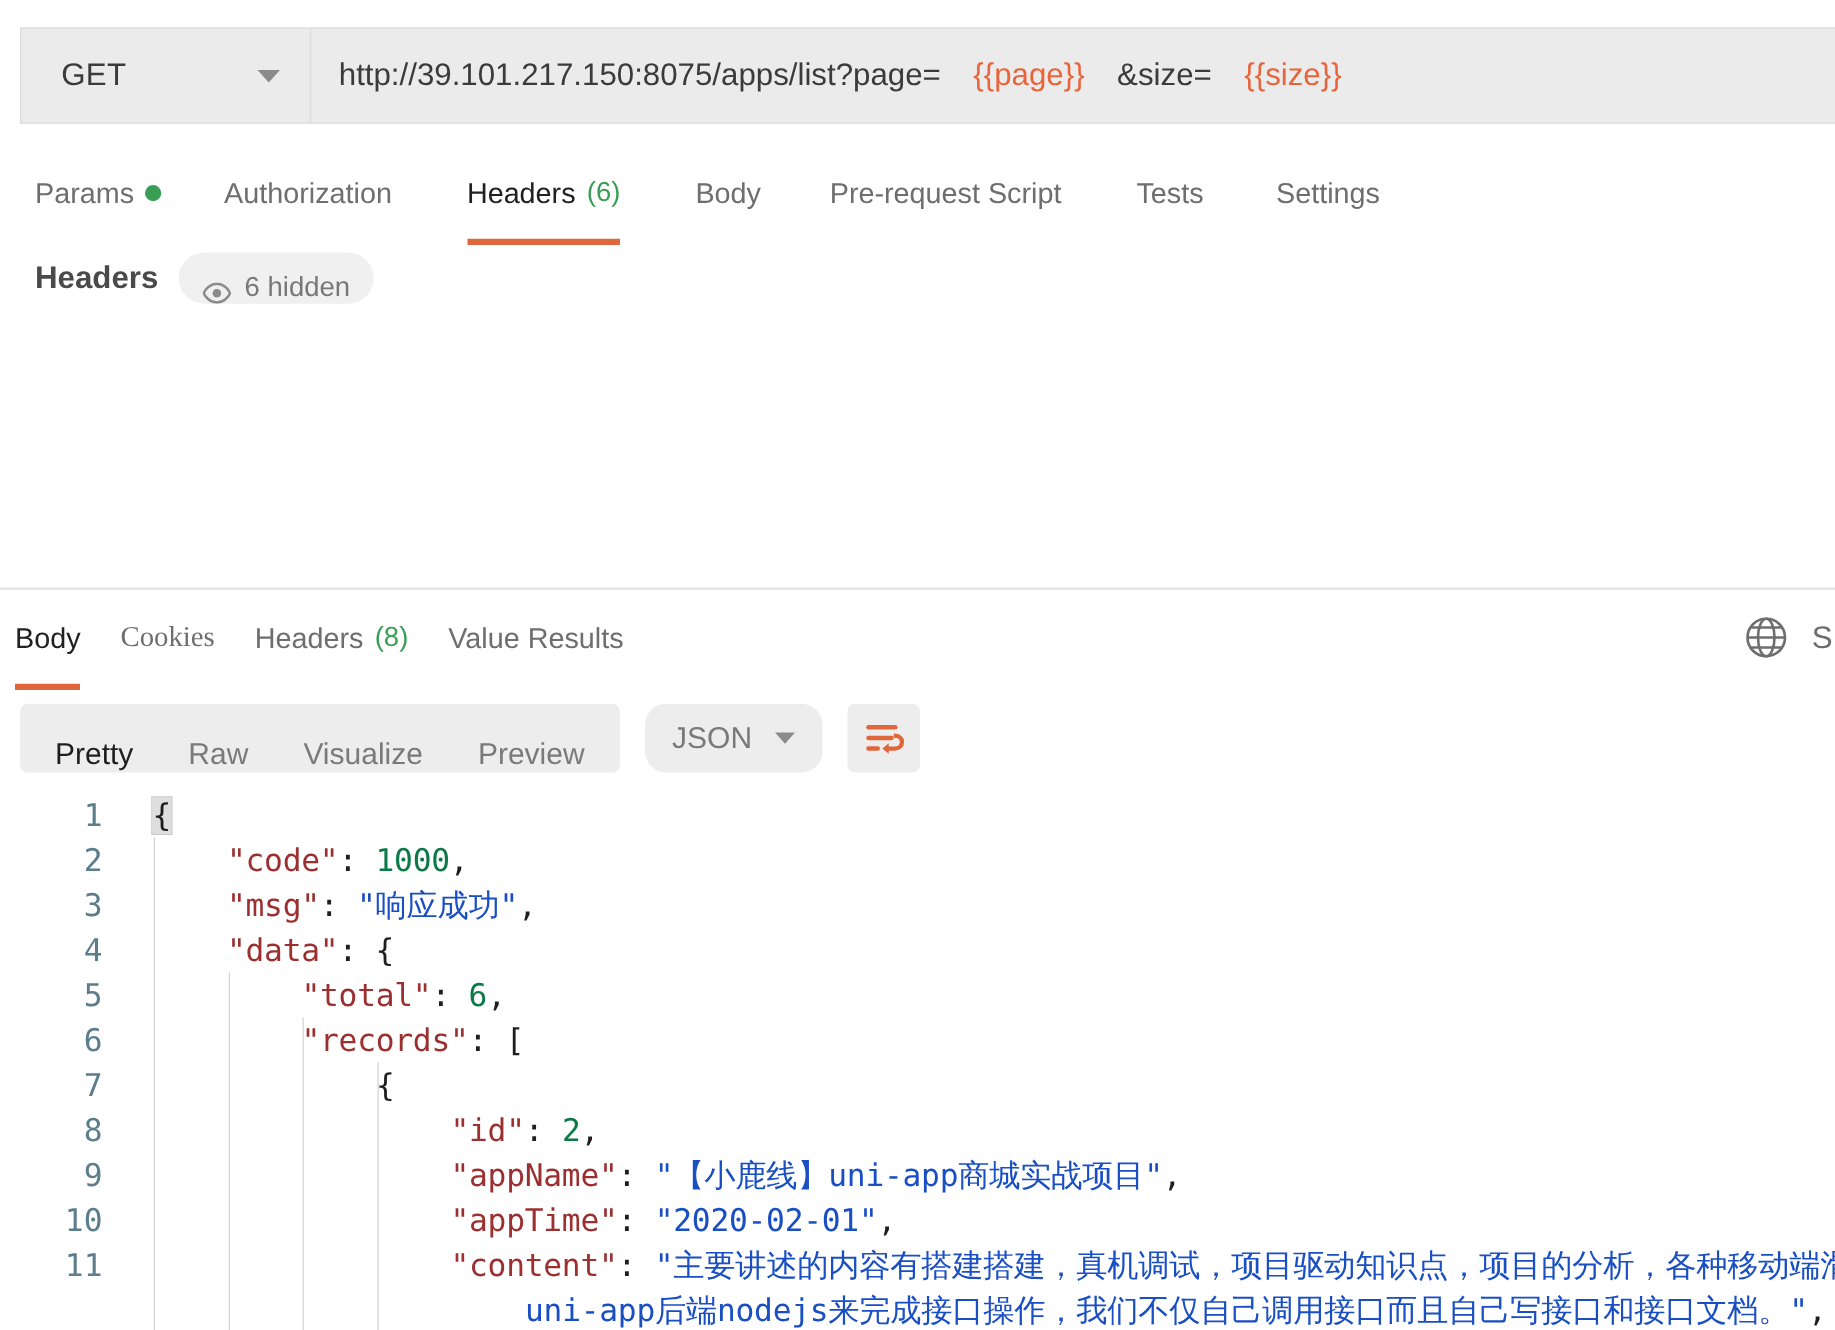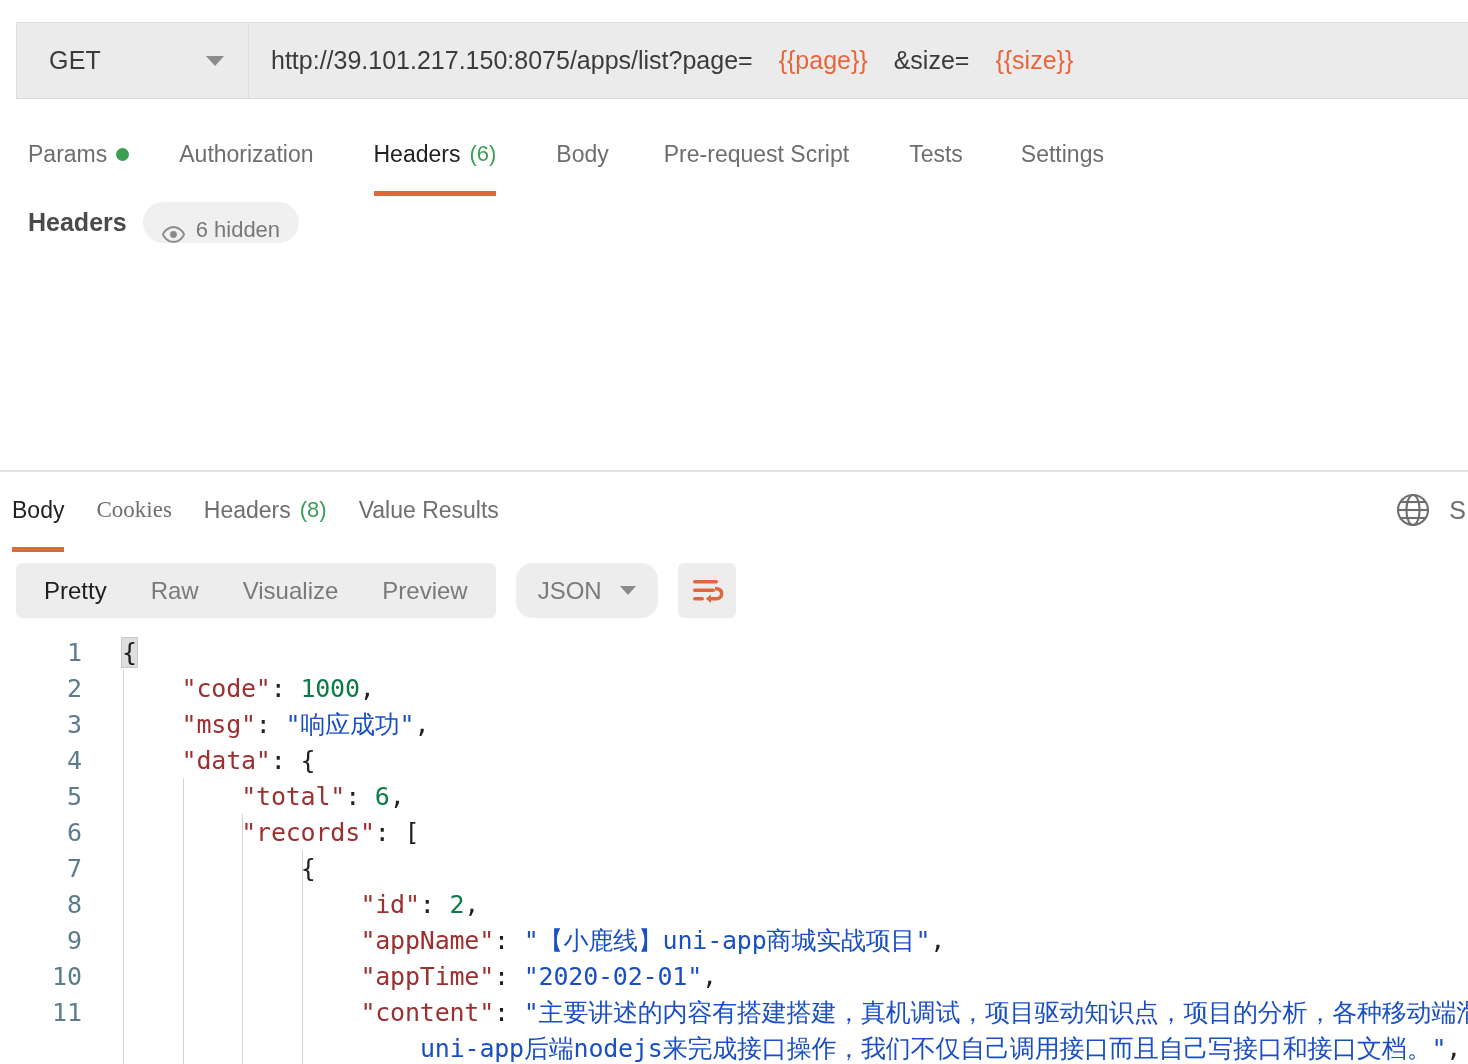--- a/index.html
+++ b/index.html
@@ -128,21 +128,21 @@
     padding-right: 2px;
   }
   .globe-txt { font-size: 25px; color: #6e6e6e; }
 
   
   .body-tools {
     position: absolute; left: 16px; top: 563px;
     display: flex; align-items: center; gap: 20px;
   }
   .seg-group {
-    display: flex; align-items: center;
+    display: flex; 
     background: #ededed; border-radius: 6px;
     height: 55px; padding: 13px 6px;
   }
   .seg {
     padding: 0 22px; height: 55px;
     display: flex; align-items: center;
     font-size: 24px; color: #7a7a7a; cursor: pointer;
   }
   .seg.active { color: #1e1e1e; }
   .fmt-select {

